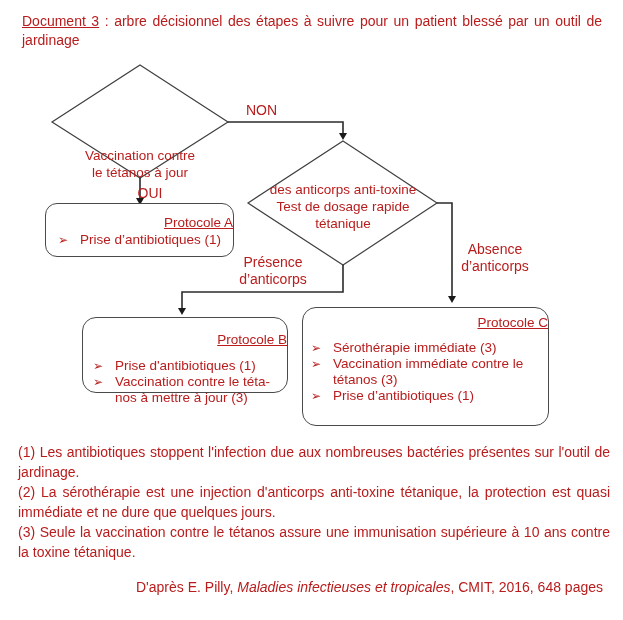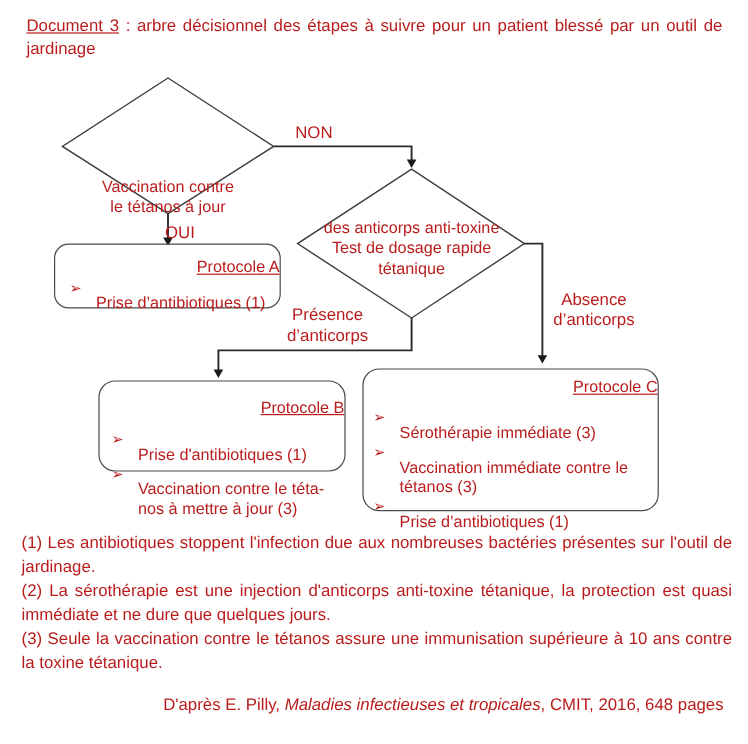--- a/index.html
+++ b/index.html
@@ -56,21 +56,21 @@
   }
   .proto-items { margin-top: 10px; padding: 0 4px 0 8px; }
   .box-a .proto-items { margin-top: 1px; padding-left: 10px; }
   .box-c .proto-items { margin-top: 9px; padding-left: 6px; }
   .proto-item { display: flex; align-items: flex-start; line-height: 16px; }
   .bullet {
     flex: none; width: 17px; margin-right: 5px;
     font-size: 12px; line-height: 16px; text-align: left;
     padding-left: 2px;
   }
-  .item-text { white-space: pre-line; margin-top: 13px; }
+  .item-text { white-space: pre-line; }
 
   
   .footnotes {
     left: 18px; top: 442px; width: 592px;
     font-size: 14px; line-height: 20px;
     text-align: justify;
   }
   .footnotes p { margin: 0; }
 
   

